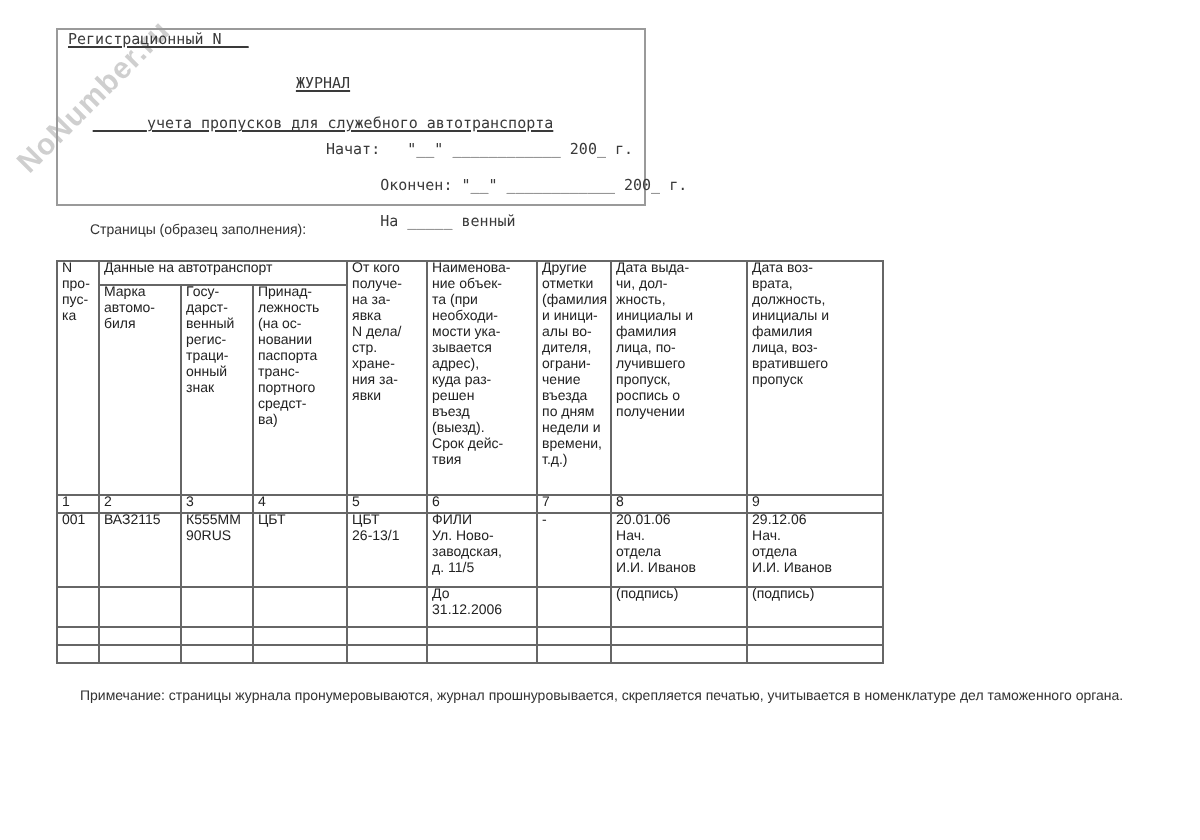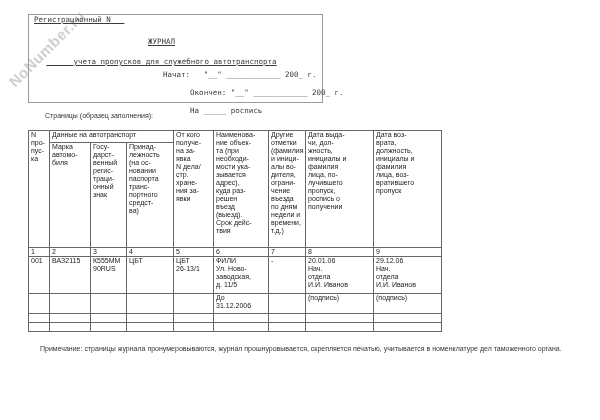--- a/index.html
+++ b/index.html
@@ -43,21 +43,21 @@
 <div class="page">
 
   <div class="watermark">NoNumber.ru</div>
 
   <div class="reg-box">
     <div class="reg-label">Регистрационный N __</div>
     <div class="reg-title"><span>ЖУРНАЛ</span><br>
       <span>учета пропусков для служебного автотранспорта</span></div>
     <div class="reg-dates"><span>Начат:   "__" ____________ 200_ г.</span><br>
       <span>Окончен: "__" ____________ 200_ г.</span><br>
-      <span>На _____ роспись</span></div>
+      <span>На _____ венный</span></div>
   </div>
 
   <div class="pages-caption">Страницы (образец заполнения):</div>
 
   <table class="journal">
     <colgroup>
       <col style="width:21px">
         <col style="width:41px">
         <col style="width:36px">
       <col style="width:47px">

